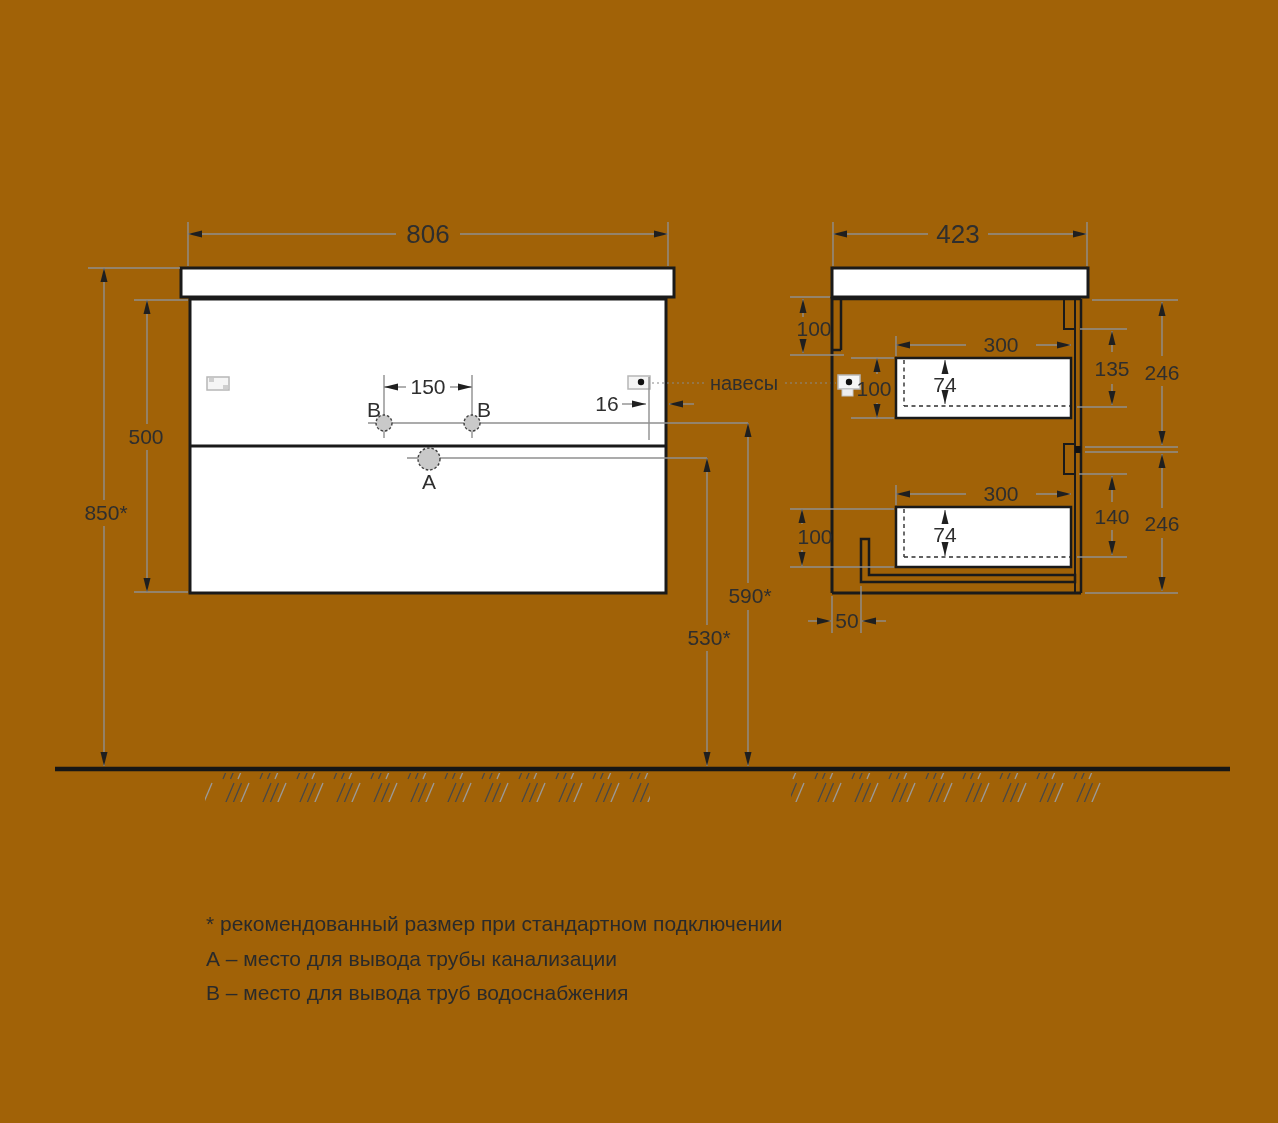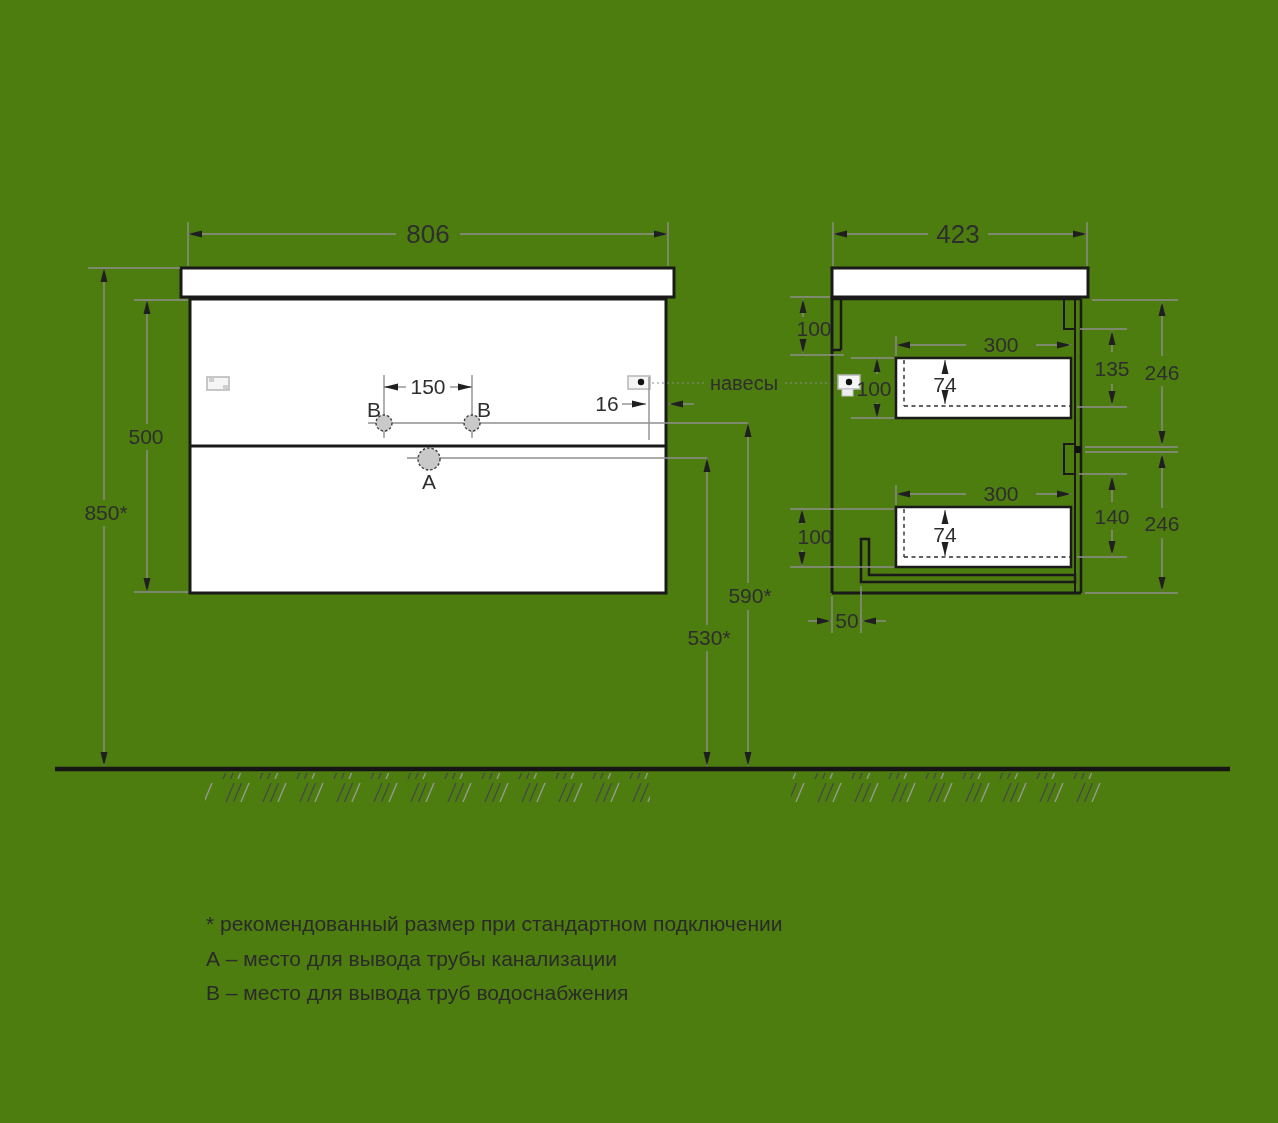--- a/index.html
+++ b/index.html
@@ -1,16 +1,16 @@
 <!DOCTYPE html>
 <html><head>
 <meta charset="utf-8">
 <style>
   html, body { margin: 0; padding: 0; background: #ffffff; }
-  .stage { position: relative; width: 1278px; height: 1123px; background: #4d7c0f; overflow: hidden; }
+  .stage { position: relative; width: 1278px; height: 1123px; background: #a16207; overflow: hidden; }
   svg { display: block; font-family: "Liberation Sans", "DejaVu Sans", sans-serif; }
   text { fill: #2e2e2e; }
   .dim-txt  { font-size: 21px; }
   .dim-big  { font-size: 26px; }
   .note-txt { font-size: 21px; fill: #2a2a2a; }
   .lbl-txt  { font-size: 21px; }
   .callout  { font-size: 20px; }
 </style>
 </head>
 <body>

